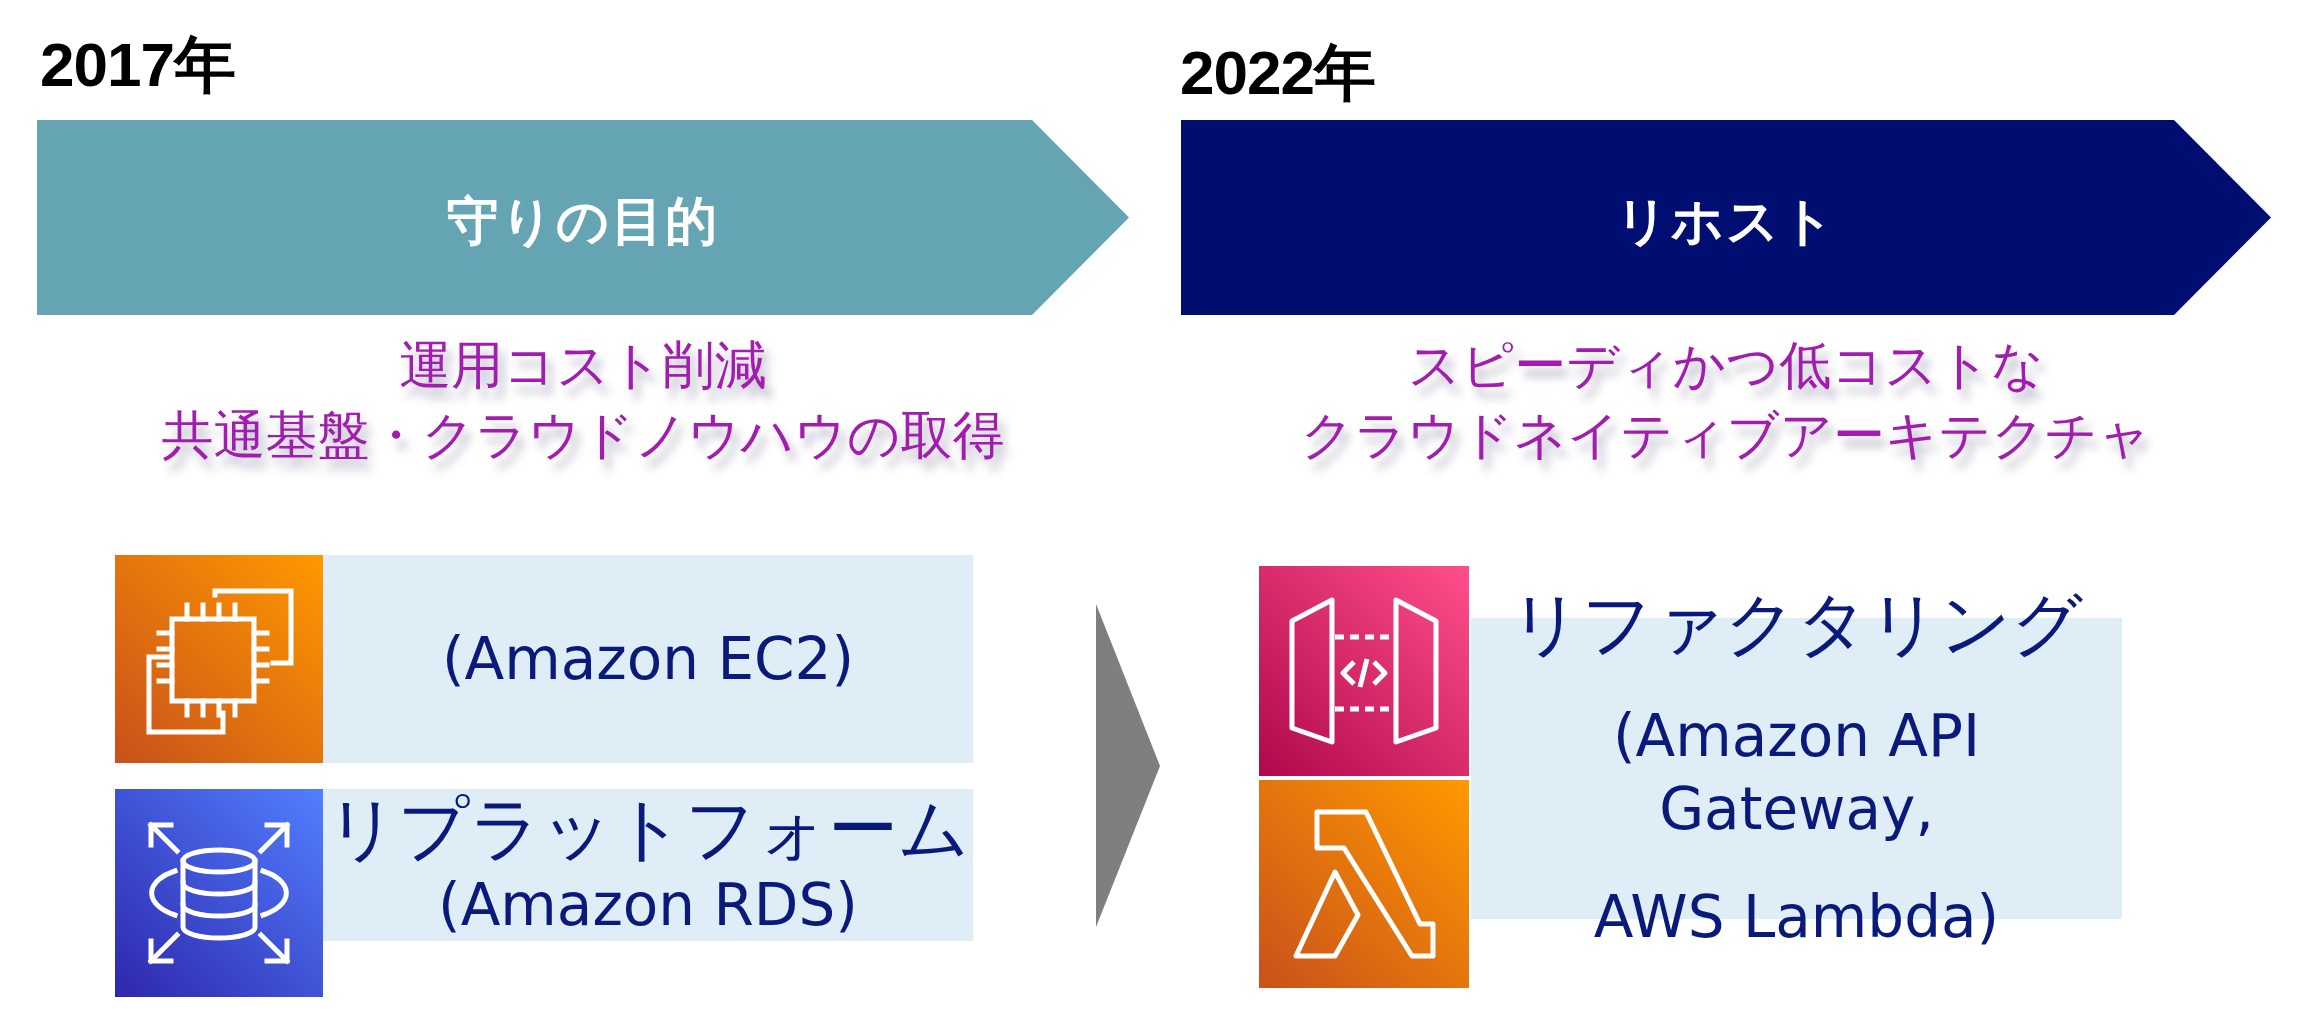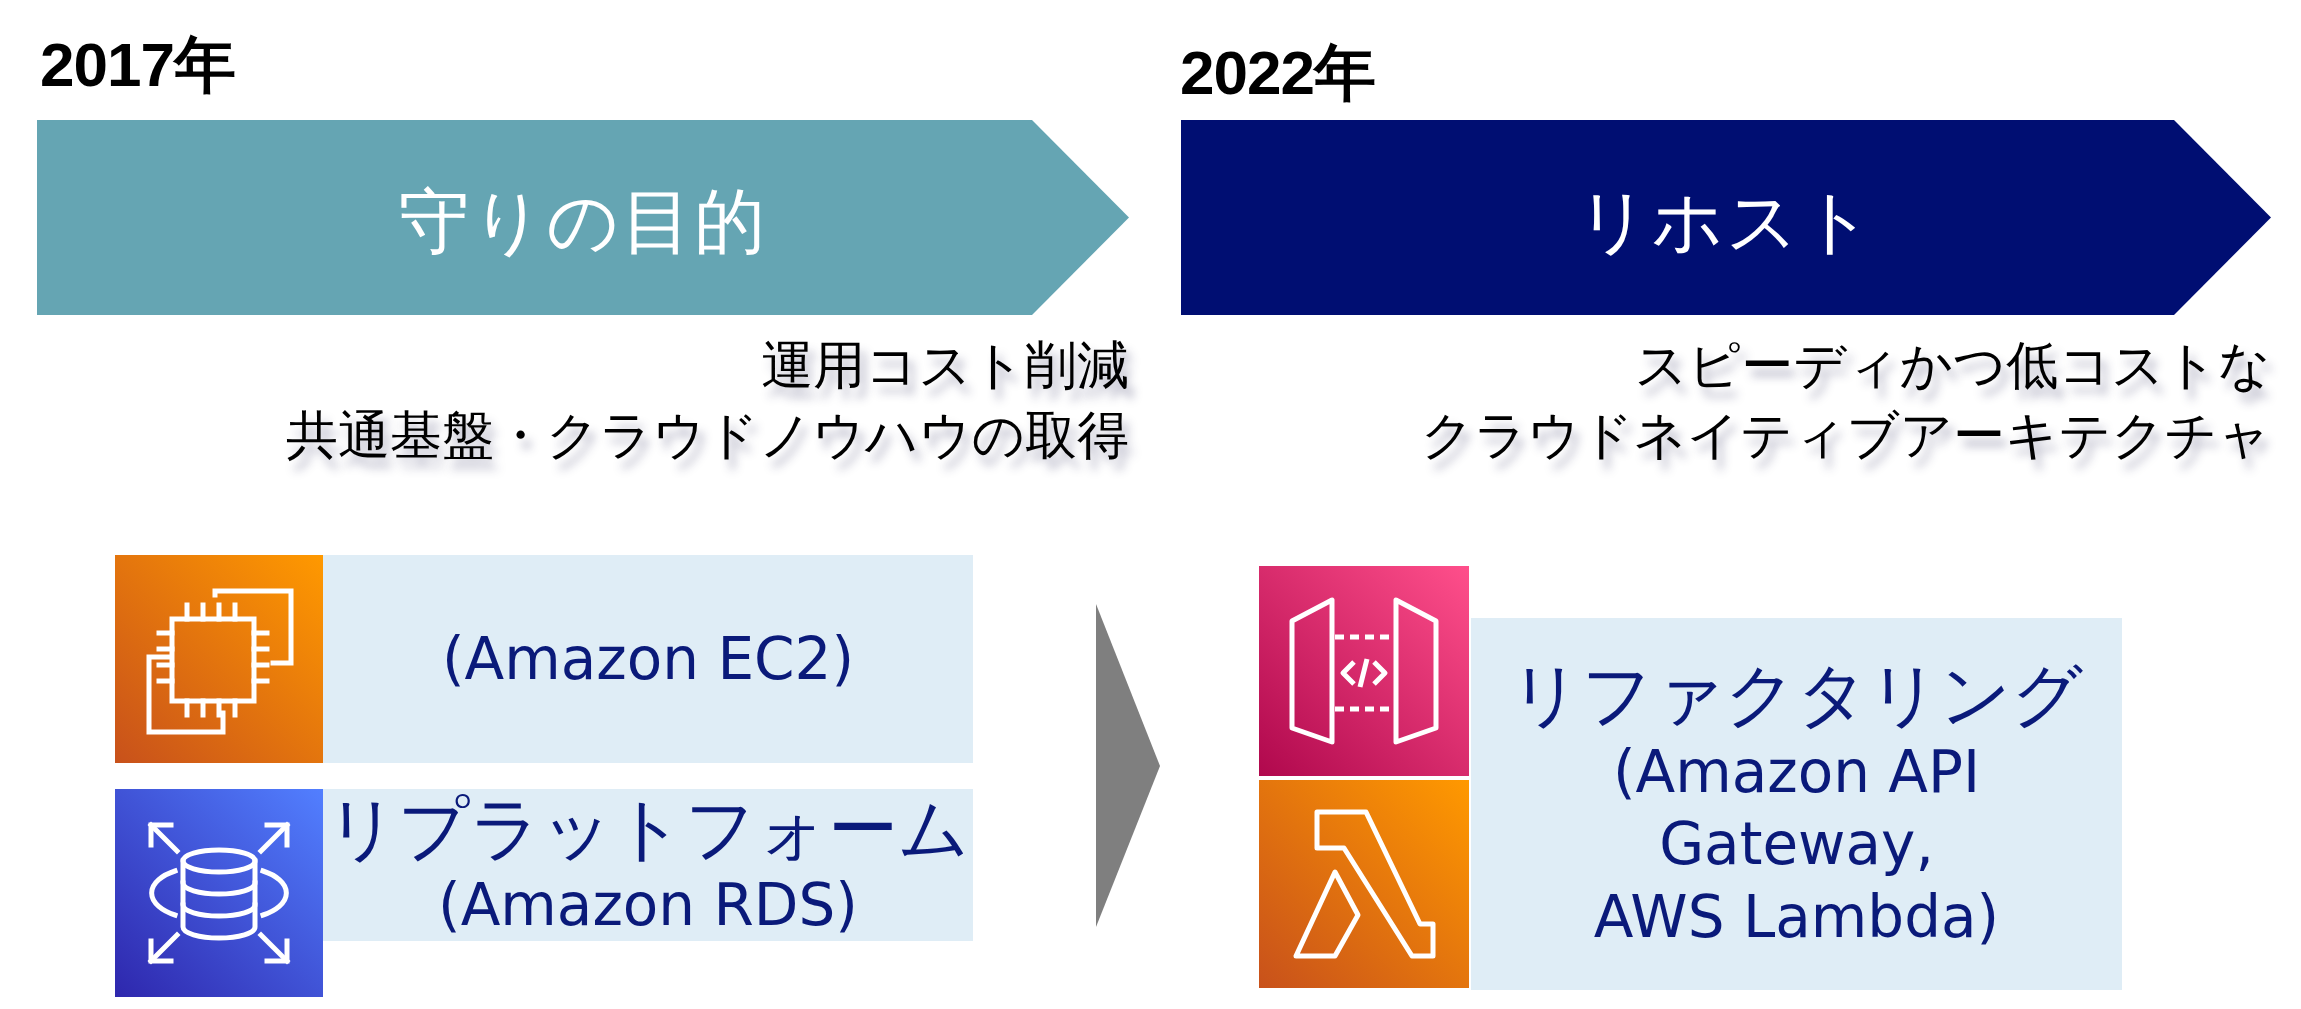--- a/index.html
+++ b/index.html
@@ -4,23 +4,23 @@
 <style>
   html, body { margin: 0; padding: 0; background: #ffffff; }
   body { width: 2301px; height: 1009px; position: relative; overflow: hidden;
          font-family: "DejaVu Sans", "Liberation Sans", sans-serif; }
   .abs { position: absolute; }
   .year { font-family: "Liberation Sans", sans-serif; font-weight: bold; font-size: 62px;
           color: #000; line-height: 1; letter-spacing: -1px; }
   .banner { height: 195px; }
   .banner svg { position: absolute; left: 0; top: 0; }
   .banner-title { position: absolute; top: 0; height: 204px; display: flex; align-items: center;
-                  justify-content: center; color: #fff; font-size: 71px; font-weight: normal;
+                  justify-content: center; color: #fff; font-size: 52px; font-weight: bold;
                   letter-spacing: 2px; }
-  .goal { color: #000000; font-size: 52px; line-height: 70px; text-align: right;
+  .goal { color: #a21caf; font-size: 52px; line-height: 70px; text-align: center;
           text-shadow: 6px 10px 10px rgba(40,40,90,0.35); }
   .icon { display: block; }
   .textbox { background: #dfedf6; display: flex; flex-direction: column; align-items: center;
              justify-content: center; color: #0a1a7a; text-align: center; }
   .tb-main { font-size: 70px; line-height: 1.15; }
   .tb-sub { font-size: 58px; line-height: 1.25; }
 </style>
 </head>
 <body>
 
@@ -156,17 +156,17 @@
       </linearGradient>
     </defs>
     <rect width="210" height="208" fill="url(#gOrange2)"></rect>
     <g fill="none" stroke="#fff" stroke-width="5" stroke-linejoin="round">
       <polygon points="58,32 107,32 161,144 174,144 174,176 153,176 85,68 58,68"></polygon>
       <polygon points="76,92 99,135 76,176 37,176"></polygon>
     </g>
   </svg>
 </div>
 
-<div class="abs textbox" style="left:1471px; top:618px; width:651px; height:372px;">
+<div class="abs textbox" style="left:1471px; top:618px; width:651px; height:301px;gap:36px;">
   <div class="tb-main">リファクタリング</div>
   <div class="tb-sub">(Amazon API Gateway,</div>
   <div class="tb-sub">AWS Lambda)</div>
 </div>
 
 </body></html>

